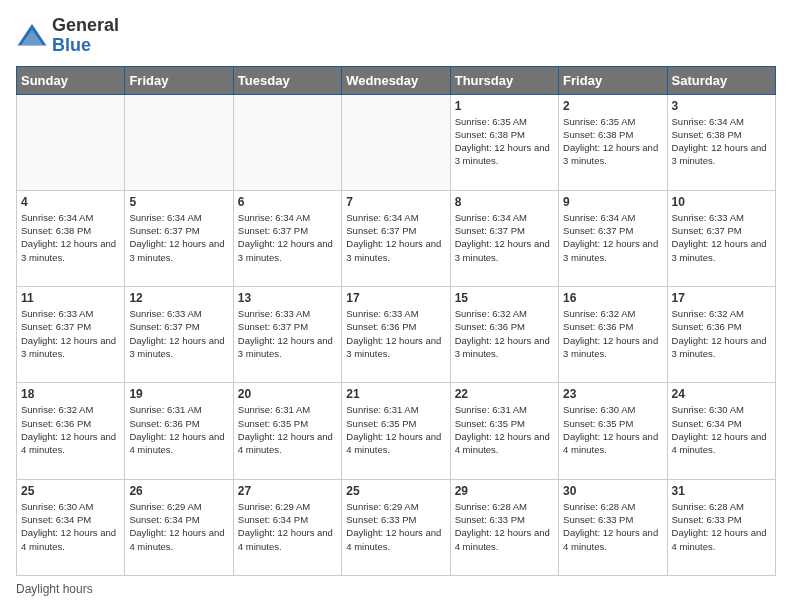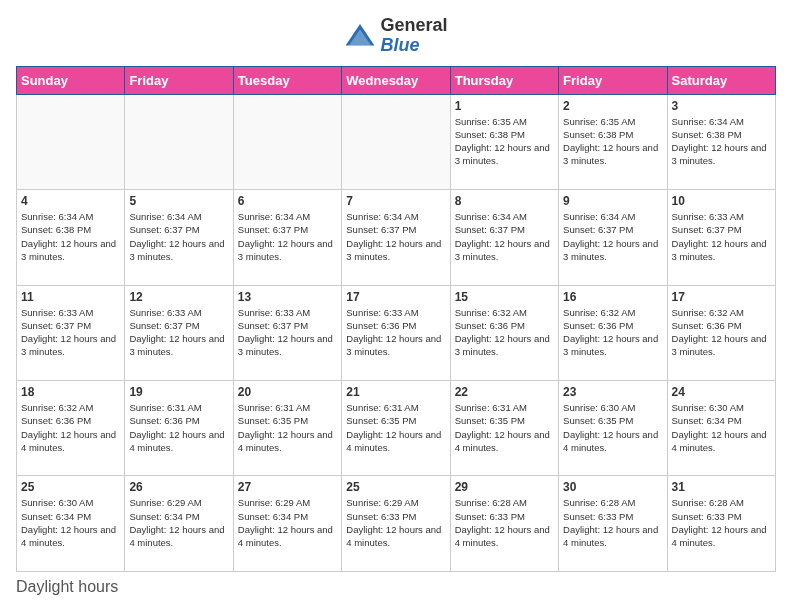--- a/index.html
+++ b/index.html
@@ -12,36 +12,36 @@
     }
     .page {
       width: 792px;
       height: 612px;
       padding: 16px;
       display: flex;
       flex-direction: column;
     }
     .header {
       display: flex;
-      justify-content: center;
+      justify-content: space-between;
       align-items: flex-start;
       margin-bottom: 10px;
     }
     .logo {
       display: flex;
       align-items: center;
       gap: 4px;
     }
     .logo-text {
       font-size: 18px;
       font-weight: bold;
       line-height: 1.1;
     }
     .logo-text .general { color: #333; }
-    .logo-text .blue { color: #2a6db5; font-style: italic; }
+    .logo-text .blue { color: #2a6db5; }
     .logo-icon {
       width: 32px;
       height: 32px;
     }
     .title-block {
       text-align: right;
     }
     .month-title {
       font-size: 32px;
       color: #333;
@@ -52,21 +52,21 @@
       color: #555;
     }
     .calendar {
       flex: 1;
       border: 1px solid #ccc;
       border-collapse: collapse;
       width: 100%;
       table-layout: fixed;
     }
     .calendar th {
-      background: #ec4899;
+      background: #737373;
       color: #fff;
       font-size: 13px;
       font-weight: bold;
       padding: 6px 4px;
       text-align: left;
       border: 1px solid #1e5a9a;
     }
     .calendar td {
       vertical-align: top;
       font-size: 10px;
@@ -88,21 +88,21 @@
       display: block;
       margin-bottom: 2px;
     }
     .day-info {
       font-size: 9.5px;
       line-height: 1.4;
       color: #333;
     }
     .footer {
       margin-top: 6px;
-      font-size: 16px;
+      font-size: 12px;
       color: #555;
       text-align: left;
     }
   </style>
 </head>
 <body>
 
 <div class="page">
   <div class="header">
     <div class="logo">

